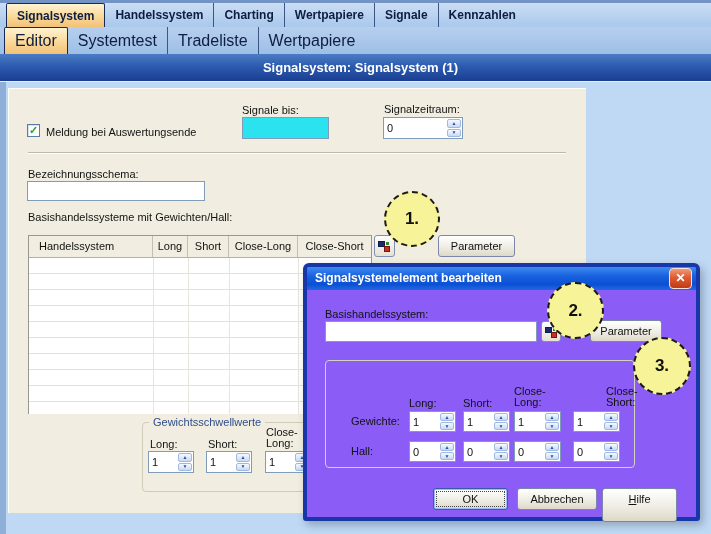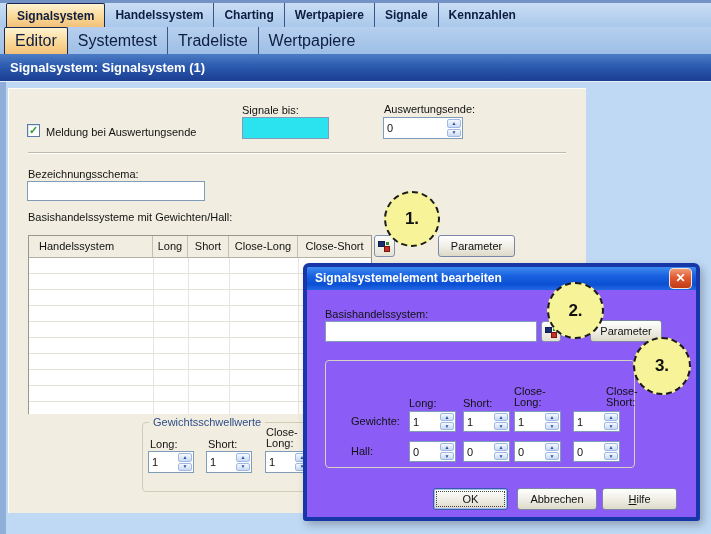--- a/index.html
+++ b/index.html
@@ -19,21 +19,21 @@
   .tab + .tab { border-left:1px solid #3D5586; }
   .tab.active { background:linear-gradient(180deg,#FFF3D2 0%,#FAD896 55%,#F2C179 100%);
     border:1px solid #182A52; border-bottom:none; border-radius:2px 2px 0 0; }
   .tab.active + .tab { border-left:none; }
   .tabbar2 .tab { font-weight:normal; font-size:16px; }
 
   
   .titlebar { position:absolute; left:0; top:54px; width:711px; height:28px;
     background:linear-gradient(180deg,#4C7CC4 0%,#2C5BAF 45%,#1A3E92 100%);
     color:#FFFFFF; font-weight:bold; font-size:13px; line-height:28px; padding-left:10px;
-    border-bottom:1px solid #E6EEF8; }
+    border-bottom:1px solid #E6EEF8;text-align:center; }
 
   
   .panel { position:absolute; left:8px; top:88px; width:578px; height:425px;
     background:#F1EEE1; border-left:1px solid #FDFDF8; border-top:1px solid #FDFDF8; }
   .leftstrip { position:absolute; left:0; top:82px; width:6px; height:452px; background:#8FAFD9; }
 
   .lbl { position:absolute; font-size:11px; color:#121212; white-space:nowrap; }
 
   .checkbox { position:absolute; width:13px; height:13px; background:#FFFFFF;
     border:1px solid #5A7CA8; box-shadow:inset 1px 1px 0 #D6E2EE; text-align:center; }
@@ -148,21 +148,21 @@
   <div class="panel"></div>
 
   <div class="checkbox" style="left:27px; top:124px;">
     <span class="mark">✓</span>
   </div>
   <div class="lbl" style="left:46px; top:126px;">Meldung bei Auswertungsende</div>
 
   <div class="lbl" style="left:242px; top:104px;">Signale bis:</div>
   <input class="txtinput cyan" style="left: 242px; top: 117px; width: 87px; height: 22px;" readonly="" value="">
 
-  <div class="lbl" style="left:384px; top:103px;">Auswertungsende:</div>
+  <div class="lbl" style="left:384px; top:103px;">Signalzeitraum:</div>
   <div style="left: 383px; top: 117px; width: 80px; position: absolute;" class="spin">
       <span class="spin-val">0</span>
       <span class="spin-btns">
         <span class="sb">▲</span>
         <span class="sb">▼</span>
       </span>
     </div>
 
   <div class="divider" style="left:28px; top:152px; width:538px;"></div>
 
@@ -300,20 +300,20 @@
           <span class="spin-val">0</span>
           <span class="spin-btns">
             <span class="sb">▲</span>
             <span class="sb">▼</span>
           </span>
         </div>
     </div>
 
     <div class="btn default" style="left:126px; top:221px; width:75px; height:22px;">OK</div>
     <div class="btn" style="left:210px; top:221px; width:80px; height:22px;">Abbrechen</div>
-    <div class="btn" style="left:295px; top:221px; width:75px; height:22px;"><u>H</u><span>ilfe</span></div>
+    <div class="btn" style="left:295px; top:221px; width:75px; height:34px;"><u>H</u><span>ilfe</span></div>
   </div>
 
   <div class="circle" style="left:384px; top:191px; width:56px; height:56px;">1.</div>
   <div class="circle" style="left:547px; top:282px; width:57px; height:57px;">2.</div>
   <div class="circle" style="left:633px; top:337px; width:58px; height:58px;">3.</div>
 
 </div>
 
 </body></html>

